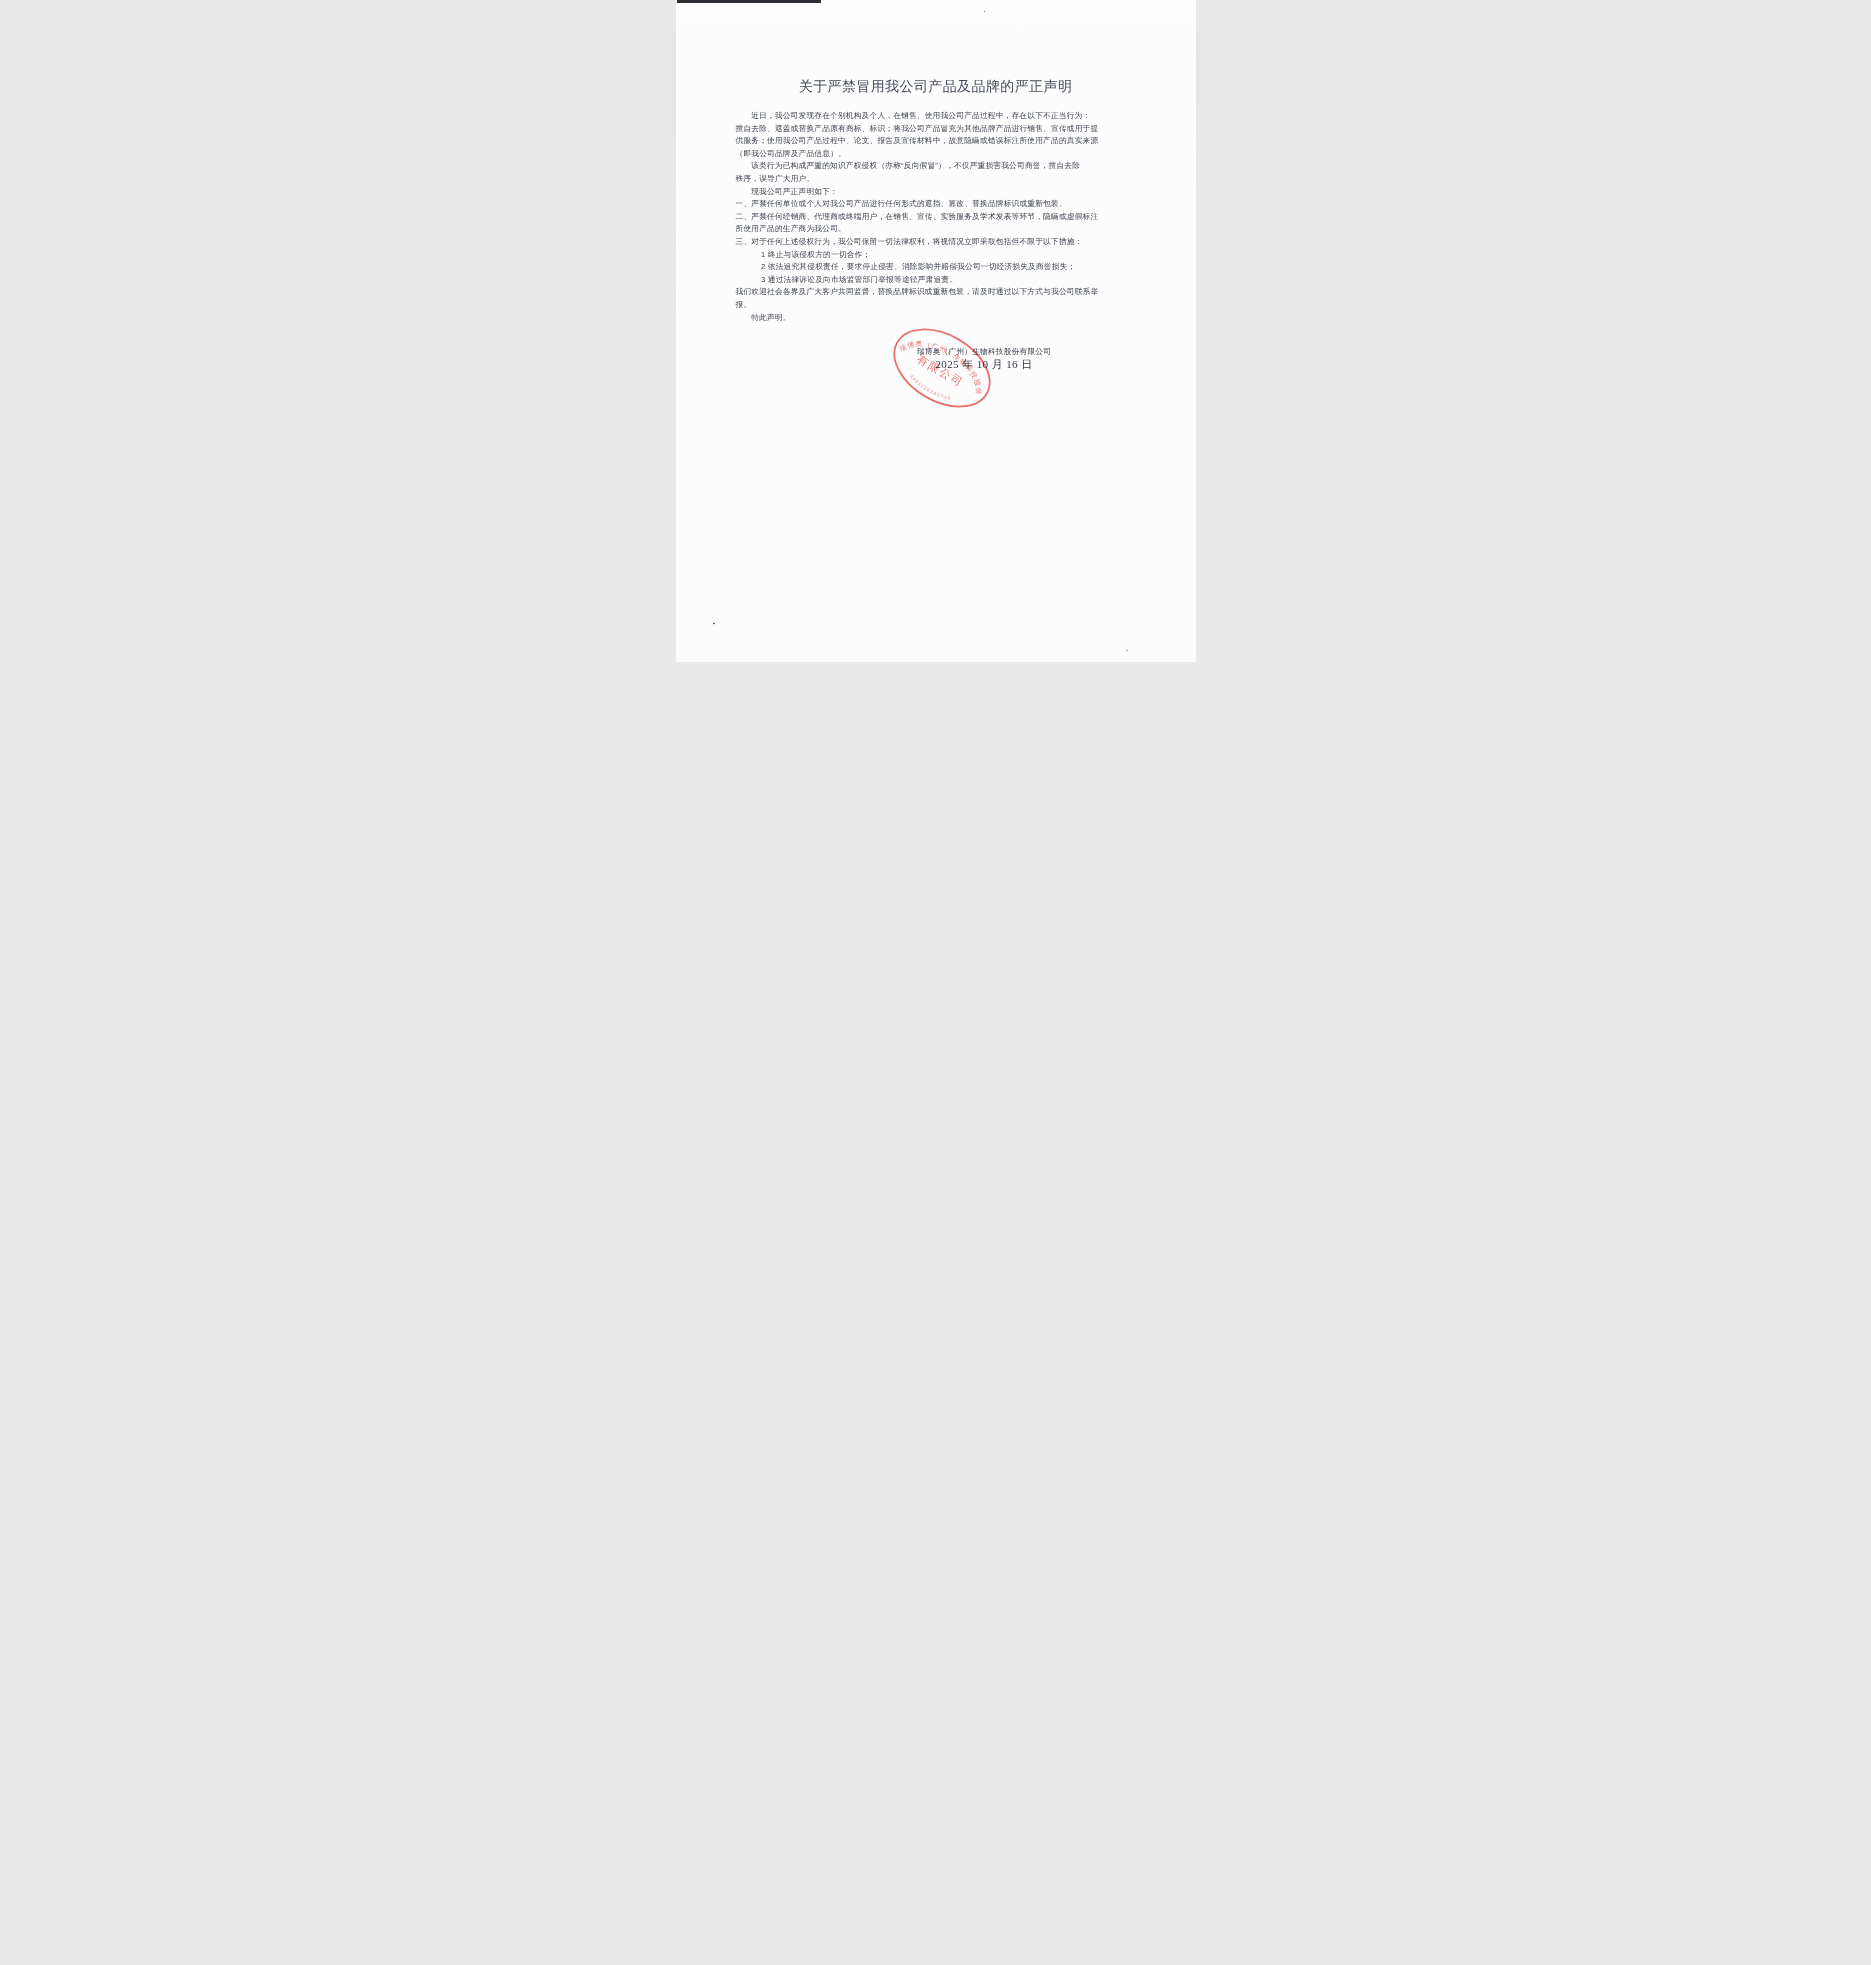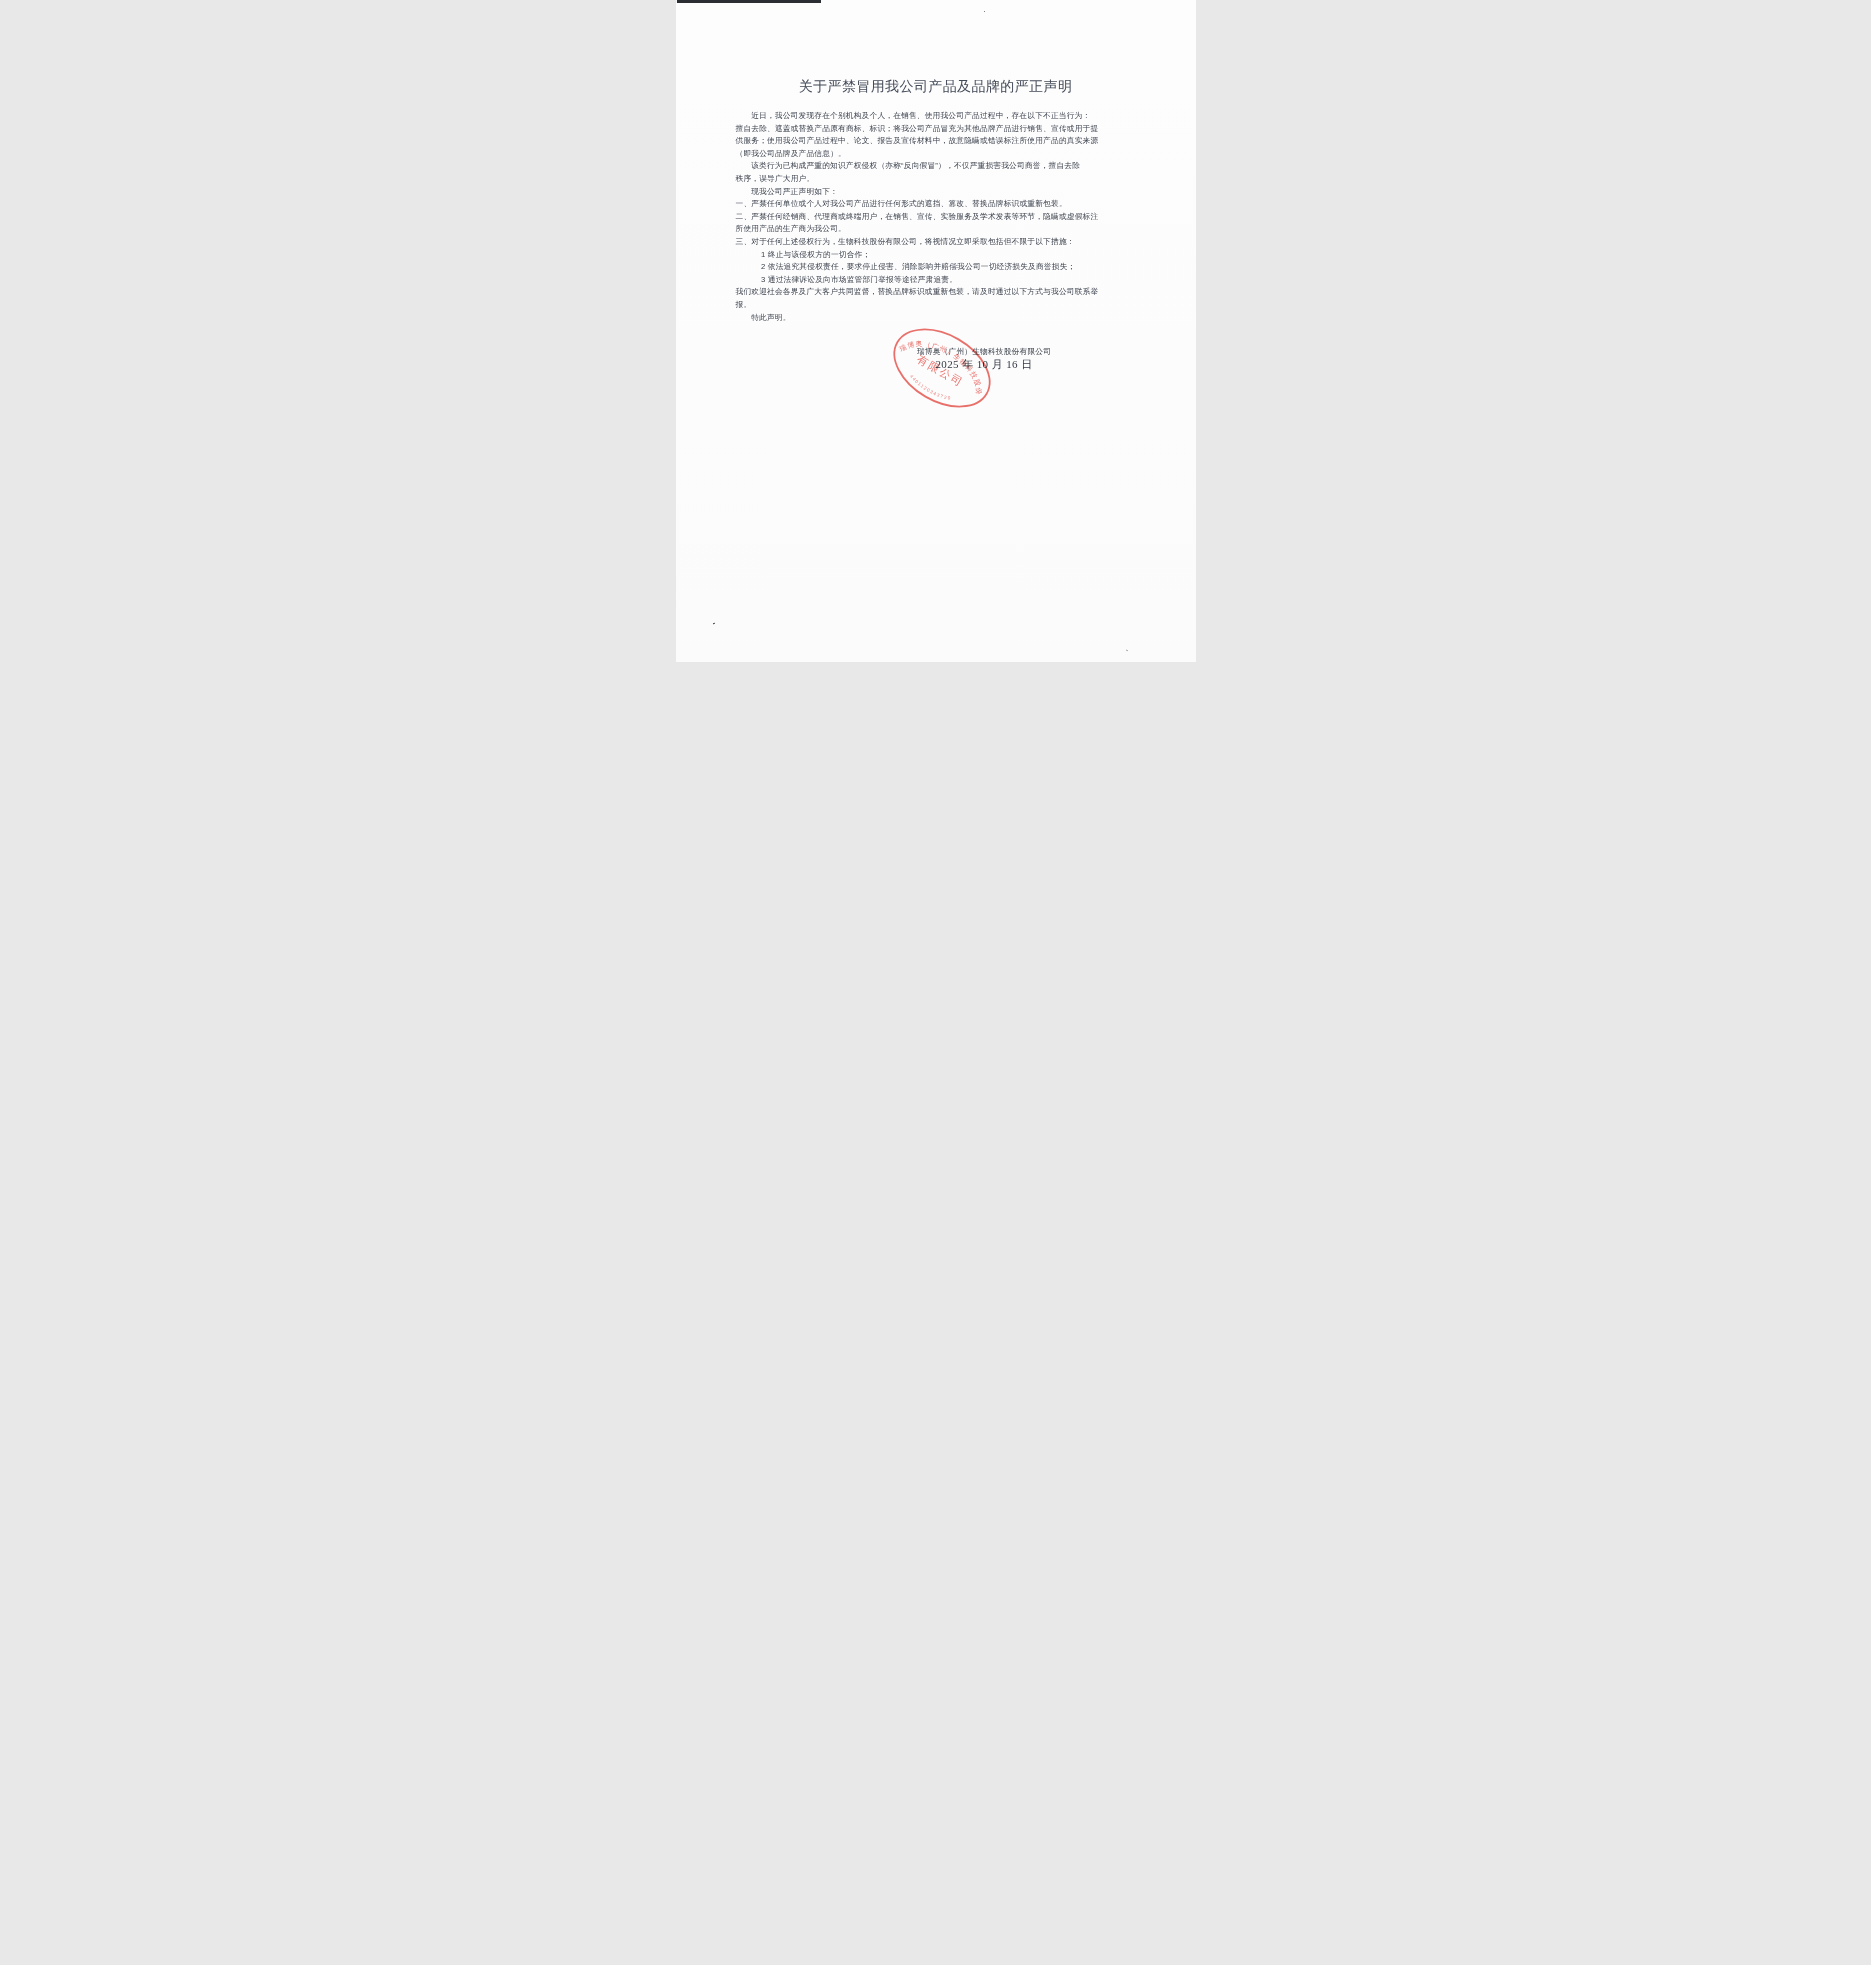--- a/index.html
+++ b/index.html
@@ -73,21 +73,21 @@
     <div class="line ind2">近日，我公司发现存在个别机构及个人，在销售、使用我公司产品过程中，存在以下不正当行为：</div>
     <div class="line">擅自去除、遮盖或替换产品原有商标、标识；将我公司产品冒充为其他品牌产品进行销售、宣传或用于提</div>
     <div class="line">供服务；使用我公司产品过程中、论文、报告及宣传材料中，故意隐瞒或错误标注所使用产品的真实来源</div>
     <div class="line">（即我公司品牌及产品信息）。</div>
     <div class="line ind2">该类行为已构成严重的知识产权侵权（亦称“反向假冒”），不仅严重损害我公司商誉，擅自去除</div>
     <div class="line">秩序，误导广大用户。</div>
     <div class="line ind2">现我公司严正声明如下：</div>
     <div class="line">一、严禁任何单位或个人对我公司产品进行任何形式的遮挡、篡改、替换品牌标识或重新包装。</div>
     <div class="line">二、严禁任何经销商、代理商或终端用户，在销售、宣传、实验服务及学术发表等环节，隐瞒或虚假标注</div>
     <div class="line">所使用产品的生产商为我公司。</div>
-    <div class="line">三、对于任何上述侵权行为，生物科技股份有限公司，将视情况立即采取包括但不限于以下措施：</div>
+    <div class="line">三、对于任何上述侵权行为，我公司保留一切法律权利，将视情况立即采取包括但不限于以下措施：</div>
     <div class="line ind35">1  终止与该侵权方的一切合作；</div>
     <div class="line ind35">2  依法追究其侵权责任，要求停止侵害、消除影响并赔偿我公司一切经济损失及商誉损失；</div>
     <div class="line ind35">3  通过法律诉讼及向市场监管部门举报等途径严肃追责。</div>
     <div class="line">我们欢迎社会各界及广大客户共同监督，替换品牌标识或重新包装，请及时通过以下方式与我公司联系举</div>
     <div class="line">报。</div>
     <div class="line ind2">特此声明。</div>
   </div>
 
   <div class="signature-block">
     <div class="signature-company">瑞博奥（广州）生物科技股份有限公司</div>

